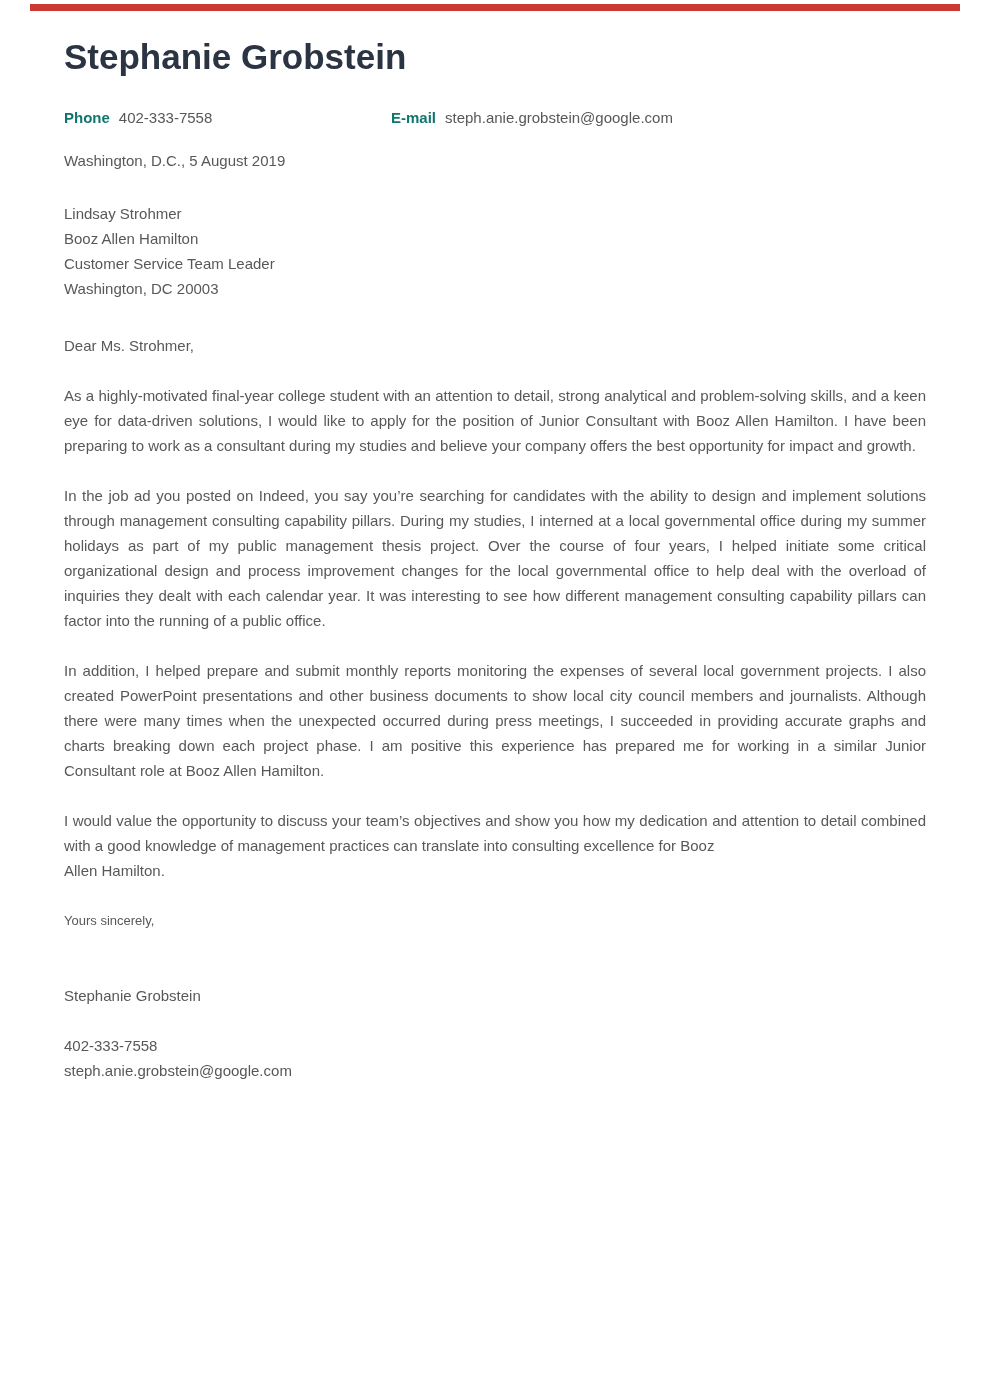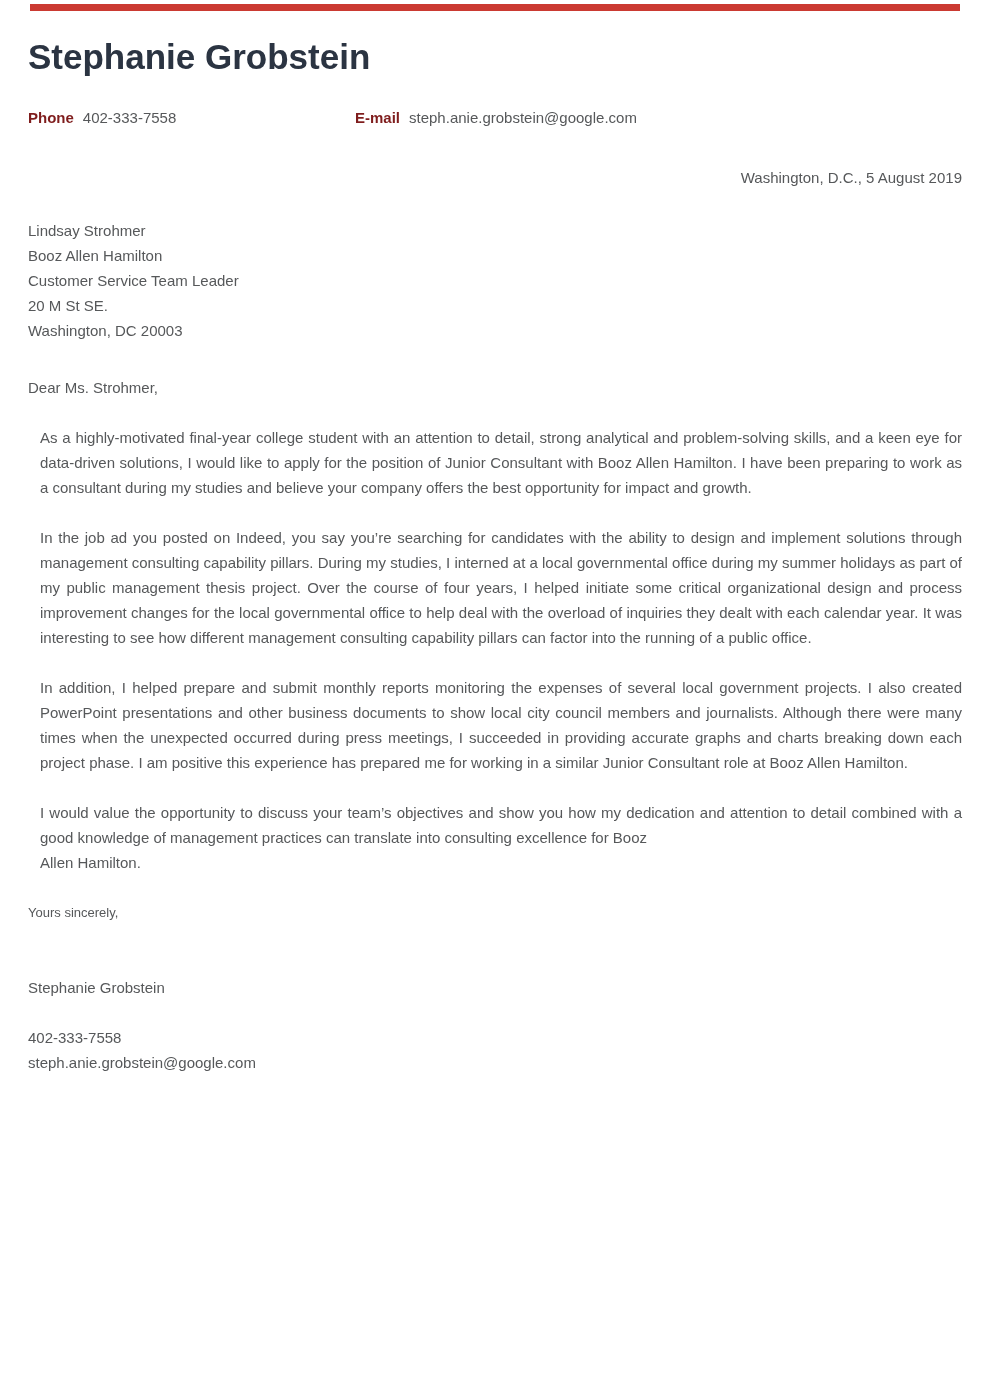--- a/index.html
+++ b/index.html
@@ -14,60 +14,59 @@
     overflow: hidden;
   }
   .accent-bar {
     position: absolute;
     top: 4px;
     left: 30px;
     right: 30px;
     height: 7px;
     background: #cb3a32;
   }
-  .content { padding: 0 28px; }
+  .content { padding: 0 64px; }
   .name-title {
     margin: 38px 0 0 0;
     font-size: 35px;
     line-height: 38px;
     font-weight: bold;
     color: #2b3442;
   }
   .contact-grid {
     margin-top: 32px;
     display: grid;
     grid-template-columns: 327px auto;
     row-gap: 14px;
     font-size: 15px;
     line-height: 19px;
   }
   .contact-item .label {
     font-weight: bold;
-    color: #7f1d1d;
+    color: #0f766e;
     margin-right: 9px;
   }
   .contact-item .value { color: #56585a; }
   .dateline {
-    margin: 38px 0 0 0;
+    margin: 21px 0 0 0;
     font-size: 15px;
     line-height: 25px;
-    text-align: right;
   }
   .recipient {
     margin-top: 28px;
     font-size: 15px;
     line-height: 25px;
   }
   .salutation {
     margin: 32px 0 0 0;
     font-size: 15px;
     line-height: 25px;
   }
   .body-para {
-    margin: 25px 0 0 12px;
+    margin: 25px 0 0 0;
     font-size: 15px;
     line-height: 25px;
     text-align: justify;
   }
   .valediction {
     margin: 25px 0 0 0;
     font-size: 13px;
     line-height: 25px;
   }
   .signature-name {
@@ -103,21 +102,20 @@
         <span class="label">E-mail</span><span class="value">steph.anie.grobstein@google.com</span>
       </div>
     </div>
 
     <p class="dateline">Washington, D.C., 5 August 2019</p>
 
     <div class="recipient">
       <div>Lindsay Strohmer</div>
       <div>Booz Allen Hamilton</div>
       <div>Customer Service Team Leader</div>
-      <div>20 M St SE.</div>
       <div>Washington, DC 20003</div>
     </div>
 
     <p class="salutation">Dear Ms. Strohmer,</p>
 
     <p class="body-para">As a highly-motivated final-year college student with an attention to detail, strong analytical and problem-solving skills, and a keen eye for data-driven solutions, I would like to apply for the position of Junior Consultant with Booz Allen Hamilton. I have been preparing to work as a consultant during my studies and believe your company offers the best opportunity for impact and growth.</p>
 
     <p class="body-para">In the job ad you posted on Indeed, you say you’re searching for candidates with the ability to design and implement solutions through management consulting capability pillars. During my studies, I interned at a local governmental office during my summer holidays as part of my public management thesis project. Over the course of four years, I helped initiate some critical organizational design and process improvement changes for the local governmental office to help deal with the overload of inquiries they dealt with each calendar year. It was interesting to see how different management consulting capability pillars can factor into the running of a public office.</p>
 
     <p class="body-para">In addition, I helped prepare and submit monthly reports monitoring the expenses of several local government projects. I also created PowerPoint presentations and other business documents to show local city council members and journalists. Although there were many times when the unexpected occurred during press meetings, I succeeded in providing accurate graphs and charts breaking down each project phase. I am positive this experience has prepared me for working in a similar Junior Consultant role at Booz Allen Hamilton.</p>

